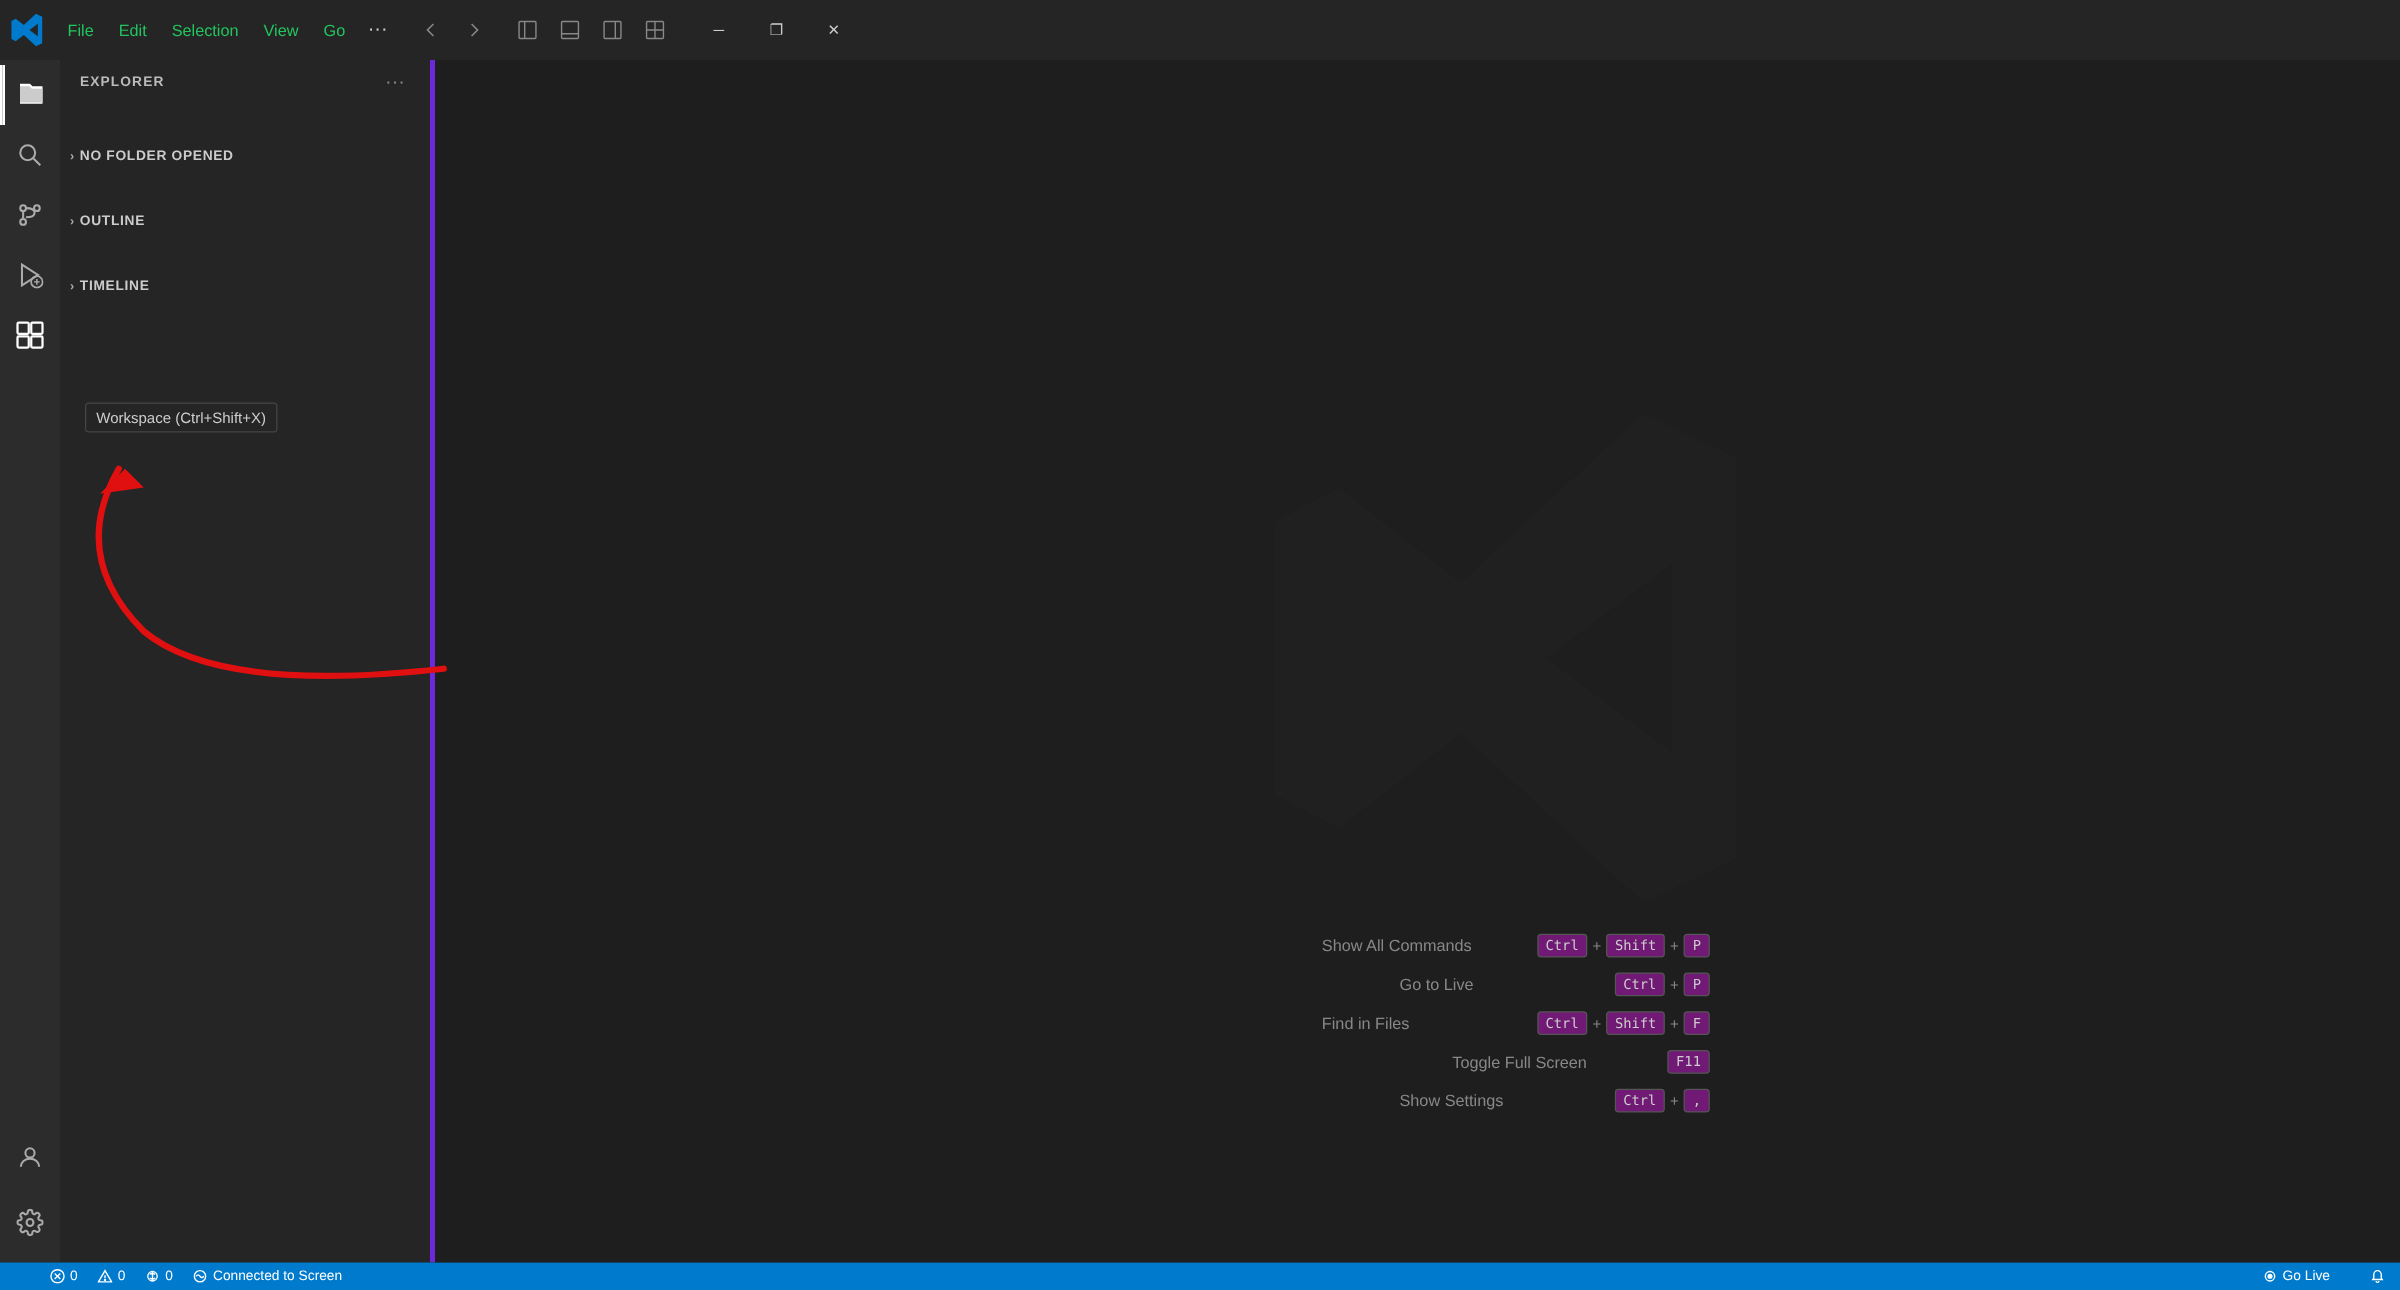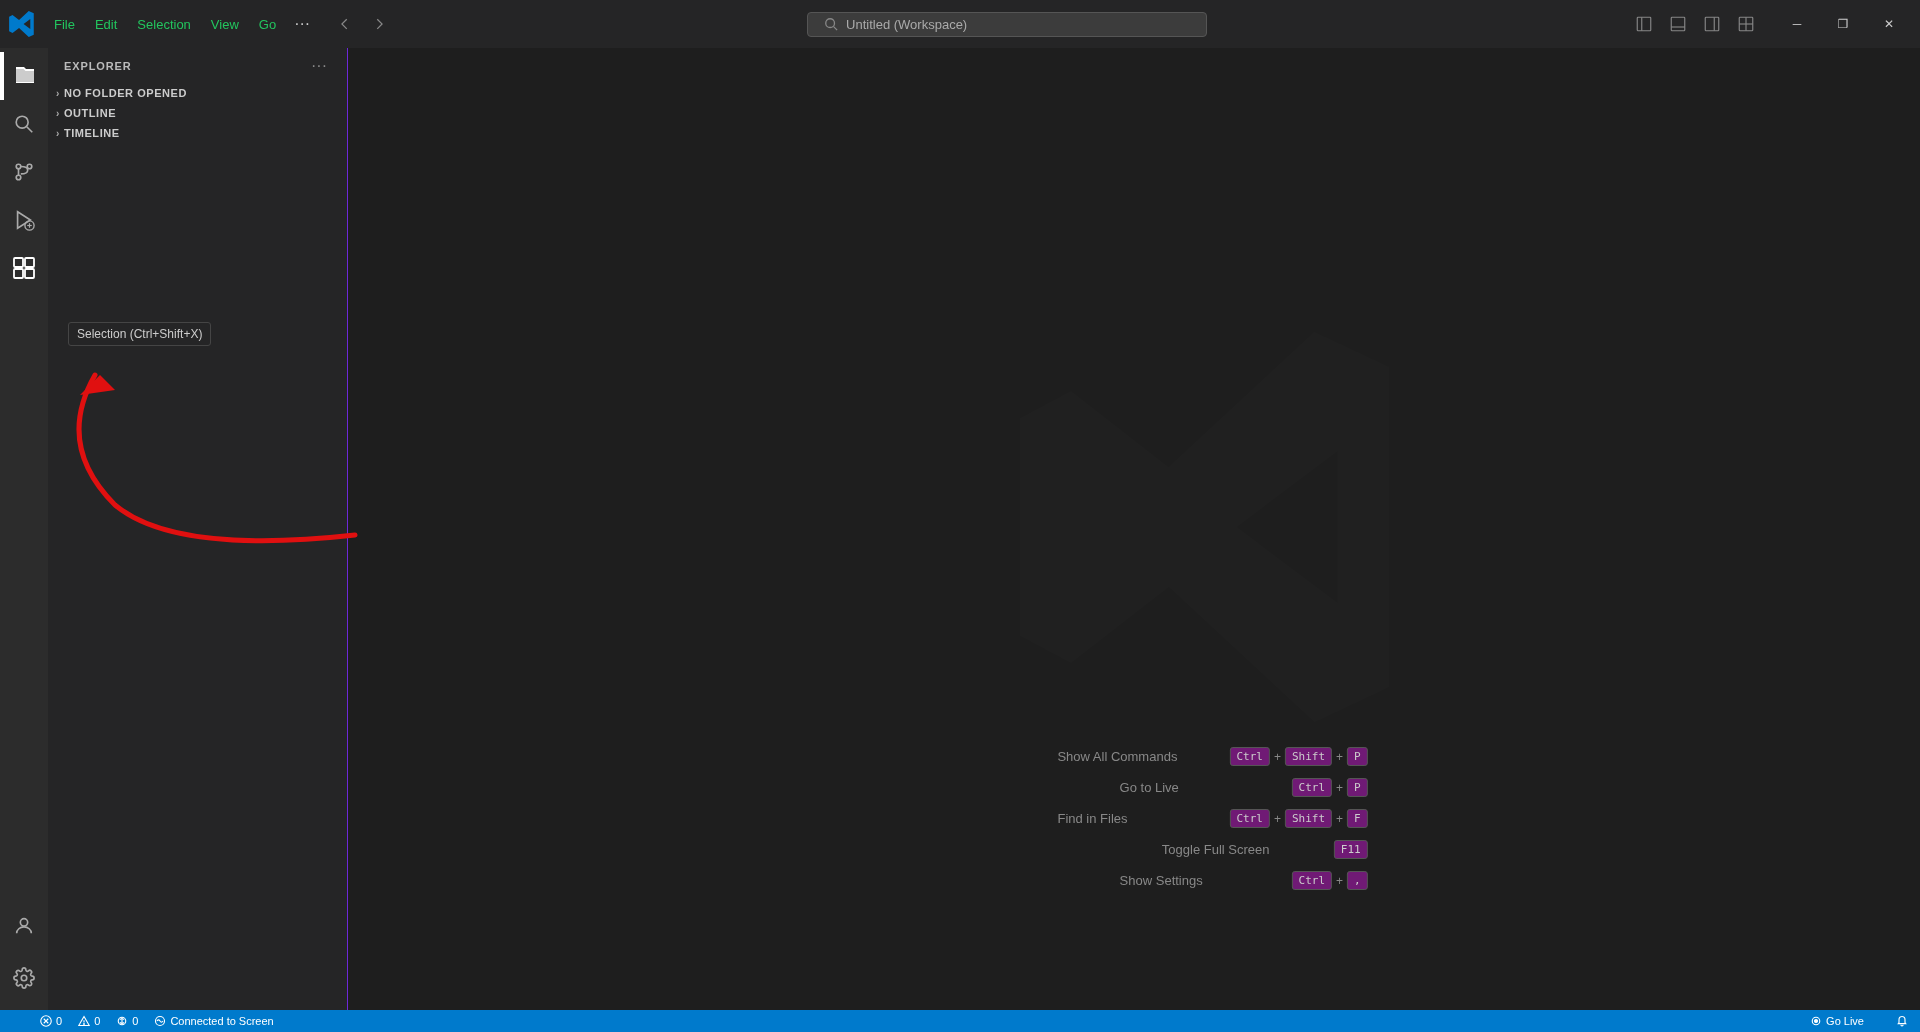--- a/index.html
+++ b/index.html
@@ -151,24 +151,25 @@
       flex-direction: column;
       align-items: center;
       padding-bottom: 8px;
       gap: 4px;
     }
 
     
     .sidebar {
       width: 300px;
       background: #252526;
-      border-right: 1px solid #6d28d9;
+      border-right: 4px solid #6d28d9;
       display: flex;
       flex-direction: column;
       flex-shrink: 0;
+      gap: 32px;
     }
     .sidebar-header {
       display: flex;
       align-items: center;
       justify-content: space-between;
       padding: 8px 16px;
       height: 35px;
     }
     .sidebar-title {
       font-size: 11px;
@@ -348,29 +349,20 @@
     <svg width="14" height="14" viewBox="0 0 16 16" fill="#888">
         <path d="M3.5 8l6-6 1 1L5.5 8l5 5-1 1-6-6z"></path>
       </svg>
   </div>
   <div class="nav-btn">
     <svg width="14" height="14" viewBox="0 0 16 16" fill="#888">
         <path d="M12.5 8l-6 6-1-1L10.5 8l-5-5 1-1 6 6z"></path>
       </svg>
   </div>
 
-  <div class="title-bar-search">
-    <div class="search-box">
-      <svg width="14" height="14" viewBox="0 0 16 16" fill="#888">
-          <circle cx="7" cy="7" r="5" stroke="#888" stroke-width="1.5" fill="none"></circle>
-          <line x1="11" y1="11" x2="15" y2="15" stroke="#888" stroke-width="1.5"></line>
-        </svg>
-      <span>Untitled (Workspace)</span>
-    </div>
-  </div>
 
   <div class="layout-btns">
     <div class="layout-btn">
       <svg width="18" height="18" viewBox="0 0 24 24" fill="#888">
           <rect x="3" y="3" width="18" height="18" rx="1" stroke="#888" stroke-width="1.5" fill="none"></rect>
           <line x1="9" y1="3" x2="9" y2="21" stroke="#888" stroke-width="1.5"></line>
         </svg>
     </div>
     <div class="layout-btn">
       <svg width="18" height="18" viewBox="0 0 24 24" fill="#888">
@@ -458,21 +450,21 @@
 
       <div class="activity-item">
         <svg width="22" height="22" viewBox="0 0 24 24" fill="none" stroke="#aaa" stroke-width="1.8">
           <circle cx="12" cy="12" r="3"></circle>
           <path d="M19.4 15a1.65 1.65 0 00.33 1.82l.06.06a2 2 0 010 2.83 2 2 0 01-2.83 0l-.06-.06a1.65 1.65 0 00-1.82-.33 1.65 1.65 0 00-1 1.51V21a2 2 0 01-4 0v-.09A1.65 1.65 0 009 19.4a1.65 1.65 0 00-1.82.33l-.06.06a2 2 0 01-2.83-2.83l.06-.06A1.65 1.65 0 004.68 15a1.65 1.65 0 00-1.51-1H3a2 2 0 010-4h.09A1.65 1.65 0 004.6 9a1.65 1.65 0 00-.33-1.82l-.06-.06a2 2 0 012.83-2.83l.06.06A1.65 1.65 0 009 4.68a1.65 1.65 0 001-1.51V3a2 2 0 014 0v.09a1.65 1.65 0 001 1.51 1.65 1.65 0 001.82-.33l.06-.06a2 2 0 012.83 2.83l-.06.06A1.65 1.65 0 0019.4 9a1.65 1.65 0 001.51 1H21a2 2 0 010 4h-.09a1.65 1.65 0 00-1.51 1z"></path>
         </svg>
       </div>
     </div>
   </div>
 
-  <div class="tooltip">Selection (Ctrl+Shift+X)</div>
+  <div class="tooltip">Workspace (Ctrl+Shift+X)</div>
 
   <svg class="arrow-container" viewBox="0 0 350 200" style="position:absolute;left:30px;top:365px;width:360px;height:200px;z-index:200;pointer-events:none;">
     <path d="M 60 10 Q 20 80 80 140 Q 140 190 320 170" stroke="#e01010" stroke-width="5" fill="none" stroke-linecap="round"></path>
 
     <polygon points="65,10 45,30 80,25" fill="#e01010"></polygon>
   </svg>
 
   <div class="sidebar">
     <div class="sidebar-header">
       <span class="sidebar-title">EXPLORER</span>

